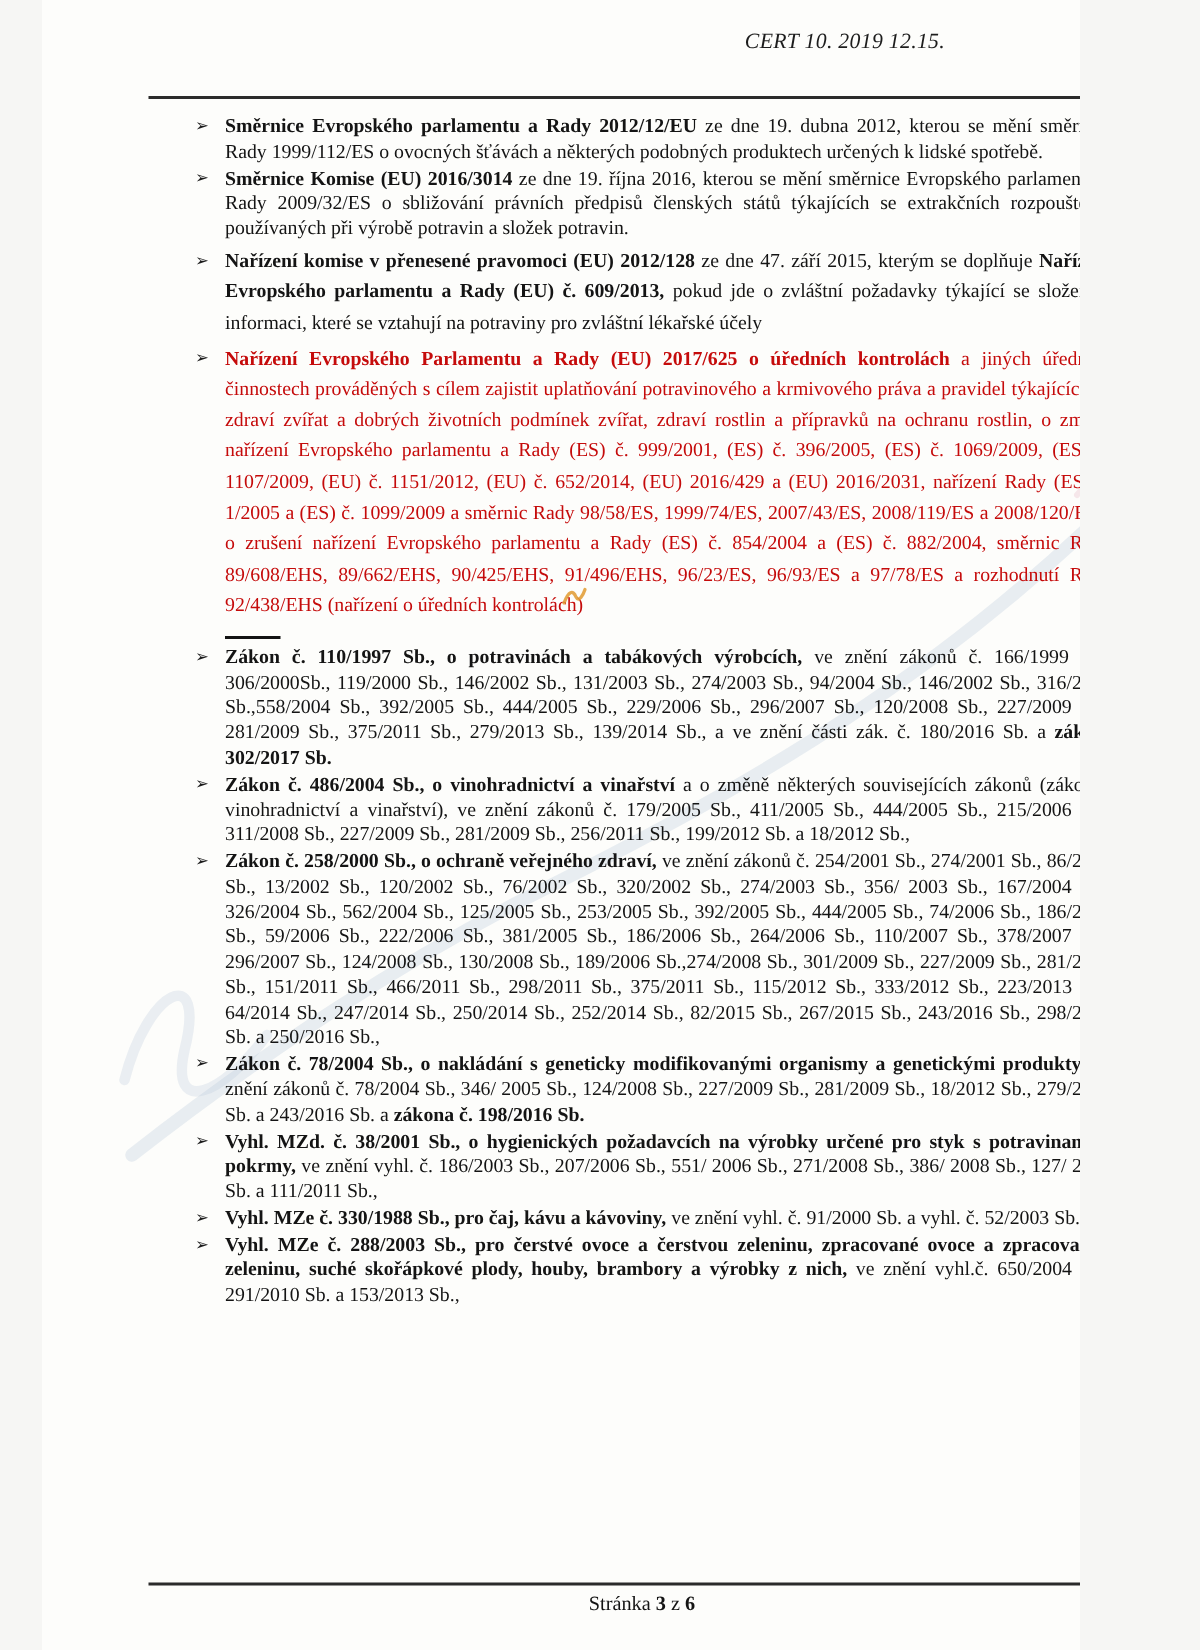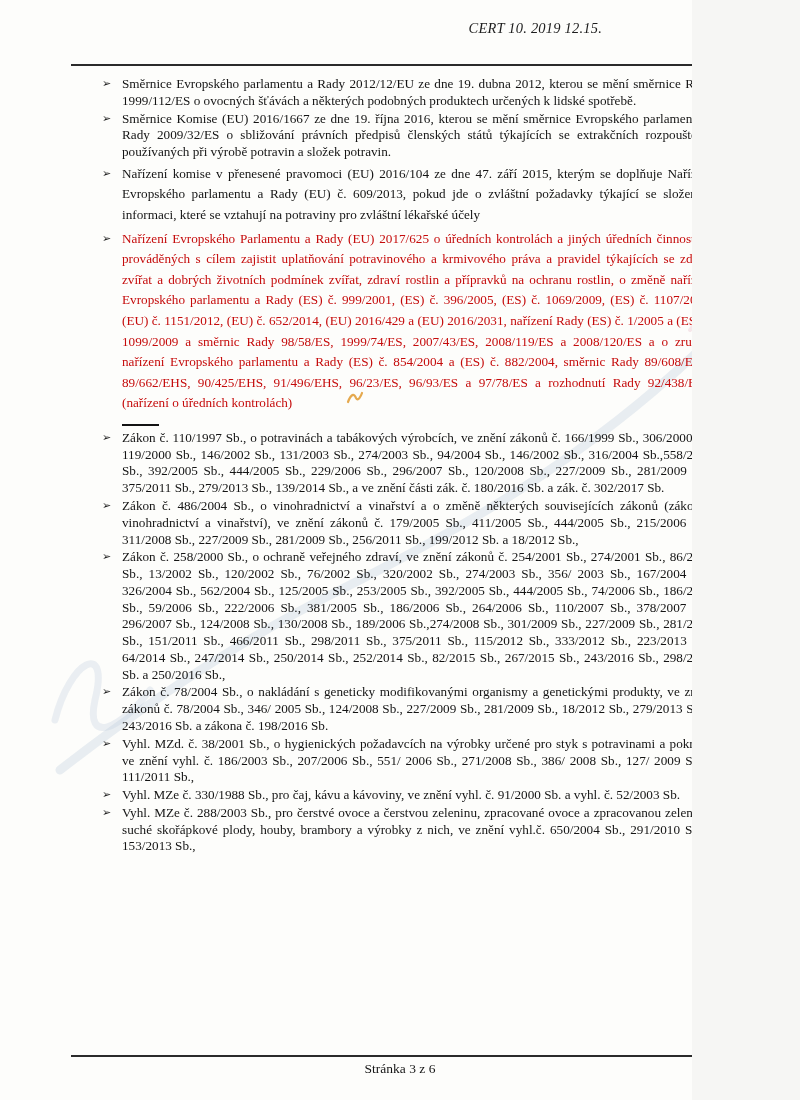--- a/index.html
+++ b/index.html
@@ -1,26 +1,26 @@
 <!DOCTYPE html>
 <html><head>
 <meta charset="utf-8">
 <style>
   html,body{margin:0;padding:0;}
   body{width:800px;height:1100px;background:#f6f6f4;font-family:"Liberation Serif", serif;}
-  .page{position:relative;width:692px;height:1100px;background:#fdfdfb;overflow:hidden;color:#161616;}
+  .page{position:relative;width:692px;height:1100px;background:#fdfdfb;overflow:hidden;color:#161616;margin-left:28px;}
   .watermark{position:absolute;left:0;top:0;pointer-events:none;}
   .header-stamp{position:absolute;top:20px;right:90px;font-style:italic;font-size:14.5px;color:#1d1d1d;letter-spacing:.2px;}
   .rule-top{position:absolute;top:64px;left:71px;width:663px;border-top:2.2px solid #2b2b2b;}
   .content{position:absolute;top:76px;left:101px;width:612px;font-size:13.2px;line-height:1.27;text-align:justify;color:#141414;}
   .li{position:relative;padding-left:21px;margin:0 0 1px 0;}
   .li .marker{position:absolute;left:1px;top:1px;font-size:11px;font-family:"DejaVu Sans", sans-serif;color:#1a1a1a;}
   .spread{line-height:1.56;margin-top:3px;}
   .red{color:#c50b0b;}
-  .b{font-weight:normal;}
+  .b{font-weight:bold;}
   .short-rule{width:37px;border-top:2.2px solid #131313;margin:10px 0 4px 21px;}
   .rule-bottom{position:absolute;top:1055px;left:71px;width:663px;border-top:2.2px solid #2b2b2b;}
   .footer-text{position:absolute;top:1061px;left:0;width:800px;text-align:center;font-size:13.5px;color:#141414;}
   .orange-mark{position:absolute;left:346px;top:390px;pointer-events:none;}
 </style>
 </head>
 <body>
 
 <div class="page">
 
@@ -39,26 +39,26 @@
   <div class="content">
 
 
     <div class="li">
       <span class="marker">➢</span>
       <span class="b">Směrnice Evropského parlamentu a Rady 2012/12/EU</span><span> ze dne 19. dubna 2012, kterou se mění směrnice Rady 1999/112/ES o ovocných šťávách a některých podobných produktech určených k lidské spotřebě.</span>
     </div>
 
     <div class="li">
       <span class="marker">➢</span>
-      <span class="b">Směrnice Komise (EU) 2016/1667</span><span> ze dne 19. října 2016, kterou se mění směrnice Evropského parlamentu a Rady 2009/32/ES o sbližování právních předpisů členských států týkajících se extrakčních rozpouštědel používaných při výrobě potravin a složek potravin.</span>
+      <span class="b">Směrnice Komise (EU) 2016/3014</span><span> ze dne 19. října 2016, kterou se mění směrnice Evropského parlamentu a Rady 2009/32/ES o sbližování právních předpisů členských států týkajících se extrakčních rozpouštědel používaných při výrobě potravin a složek potravin.</span>
     </div>
 
     <div class="li spread">
       <span class="marker">➢</span>
-      <span class="b">Nařízení komise v přenesené pravomoci (EU) 2016/104</span><span> ze dne 47. září 2015, kterým se doplňuje </span><span class="b">Nařízení Evropského parlamentu a Rady (EU) č. 609/2013,</span><span> pokud jde o zvláštní požadavky týkající se složení a informaci, které se vztahují na potraviny pro zvláštní lékařské účely</span>
+      <span class="b">Nařízení komise v přenesené pravomoci (EU) 2012/128</span><span> ze dne 47. září 2015, kterým se doplňuje </span><span class="b">Nařízení Evropského parlamentu a Rady (EU) č. 609/2013,</span><span> pokud jde o zvláštní požadavky týkající se složení a informaci, které se vztahují na potraviny pro zvláštní lékařské účely</span>
     </div>
 
     <div class="li spread red">
       <span class="marker">➢</span>
       <span class="b">Nařízení Evropského Parlamentu a Rady (EU) 2017/625 o úředních kontrolách</span><span> a jiných úředních činnostech prováděných s cílem zajistit uplatňování potravinového a krmivového práva a pravidel týkajících se zdraví zvířat a dobrých životních podmínek zvířat, zdraví rostlin a přípravků na ochranu rostlin, o změně nařízení Evropského parlamentu a Rady (ES) č. 999/2001, (ES) č. 396/2005, (ES) č. 1069/2009, (ES) č. 1107/2009, (EU) č. 1151/2012, (EU) č. 652/2014, (EU) 2016/429 a (EU) 2016/2031, nařízení Rady (ES) č. 1/2005 a (ES) č. 1099/2009 a směrnic Rady 98/58/ES, 1999/74/ES, 2007/43/ES, 2008/119/ES a 2008/120/ES a o zrušení nařízení Evropského parlamentu a Rady (ES) č. 854/2004 a (ES) č. 882/2004, směrnic Rady 89/608/EHS, 89/662/EHS, 90/425/EHS, 91/496/EHS, 96/23/ES, 96/93/ES a 97/78/ES a rozhodnutí Rady 92/438/EHS (nařízení o úředních kontrolách)</span>
     </div>
 
     <div class="short-rule"></div>
 
     <div class="li">

